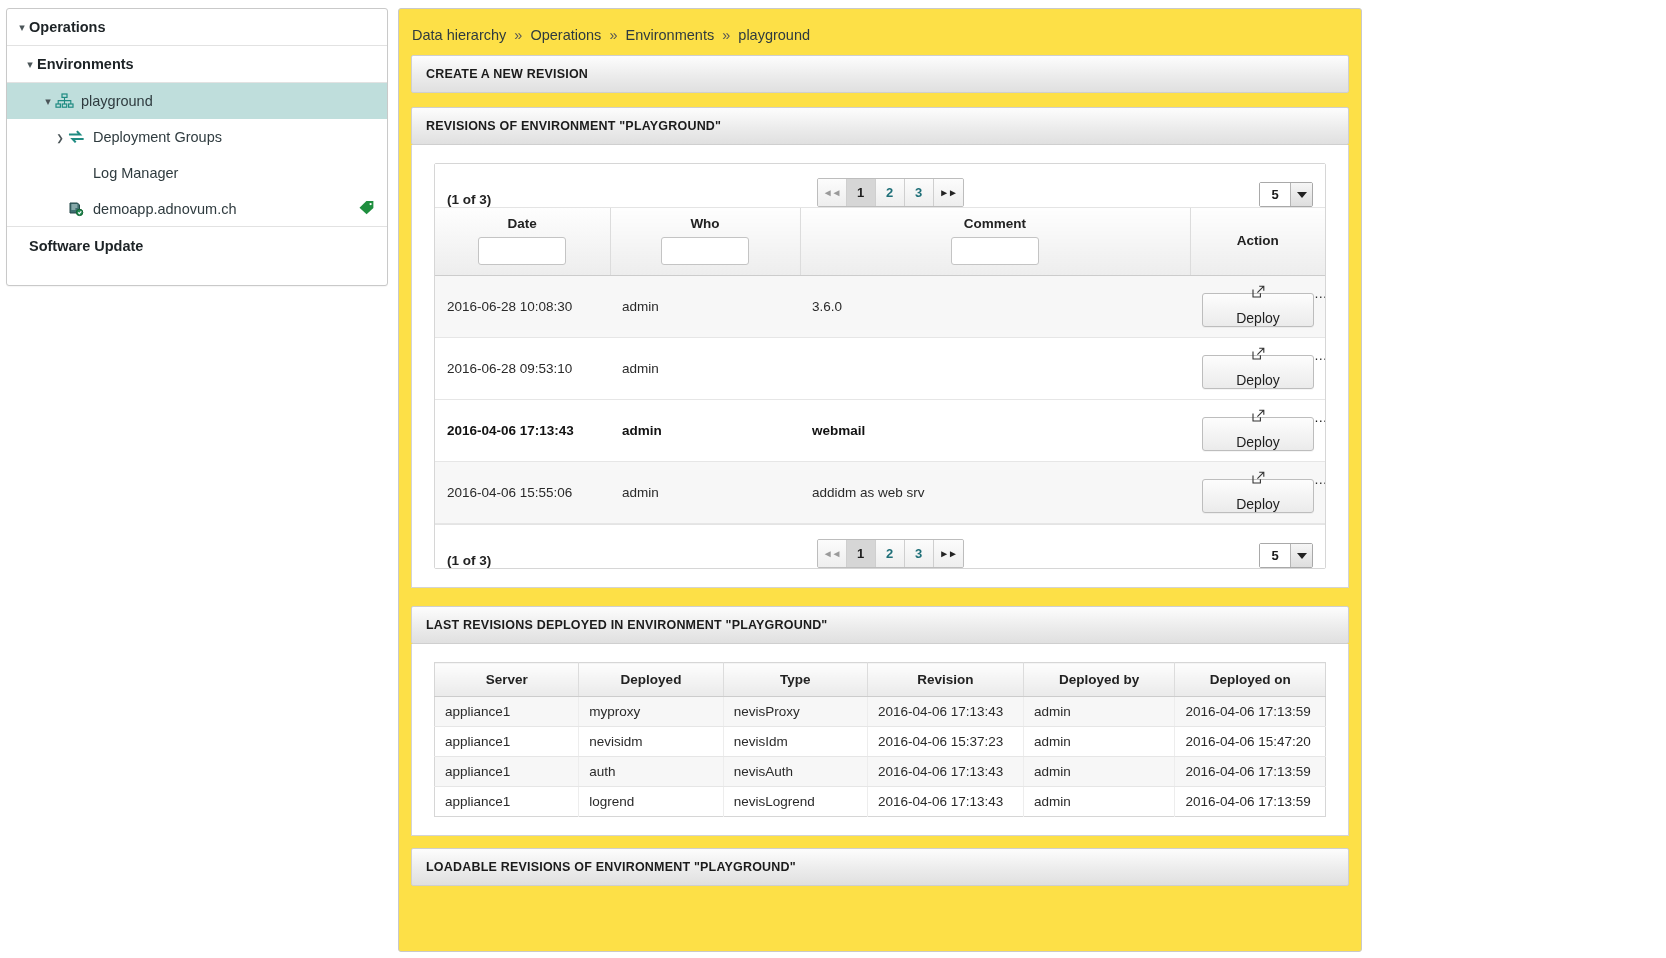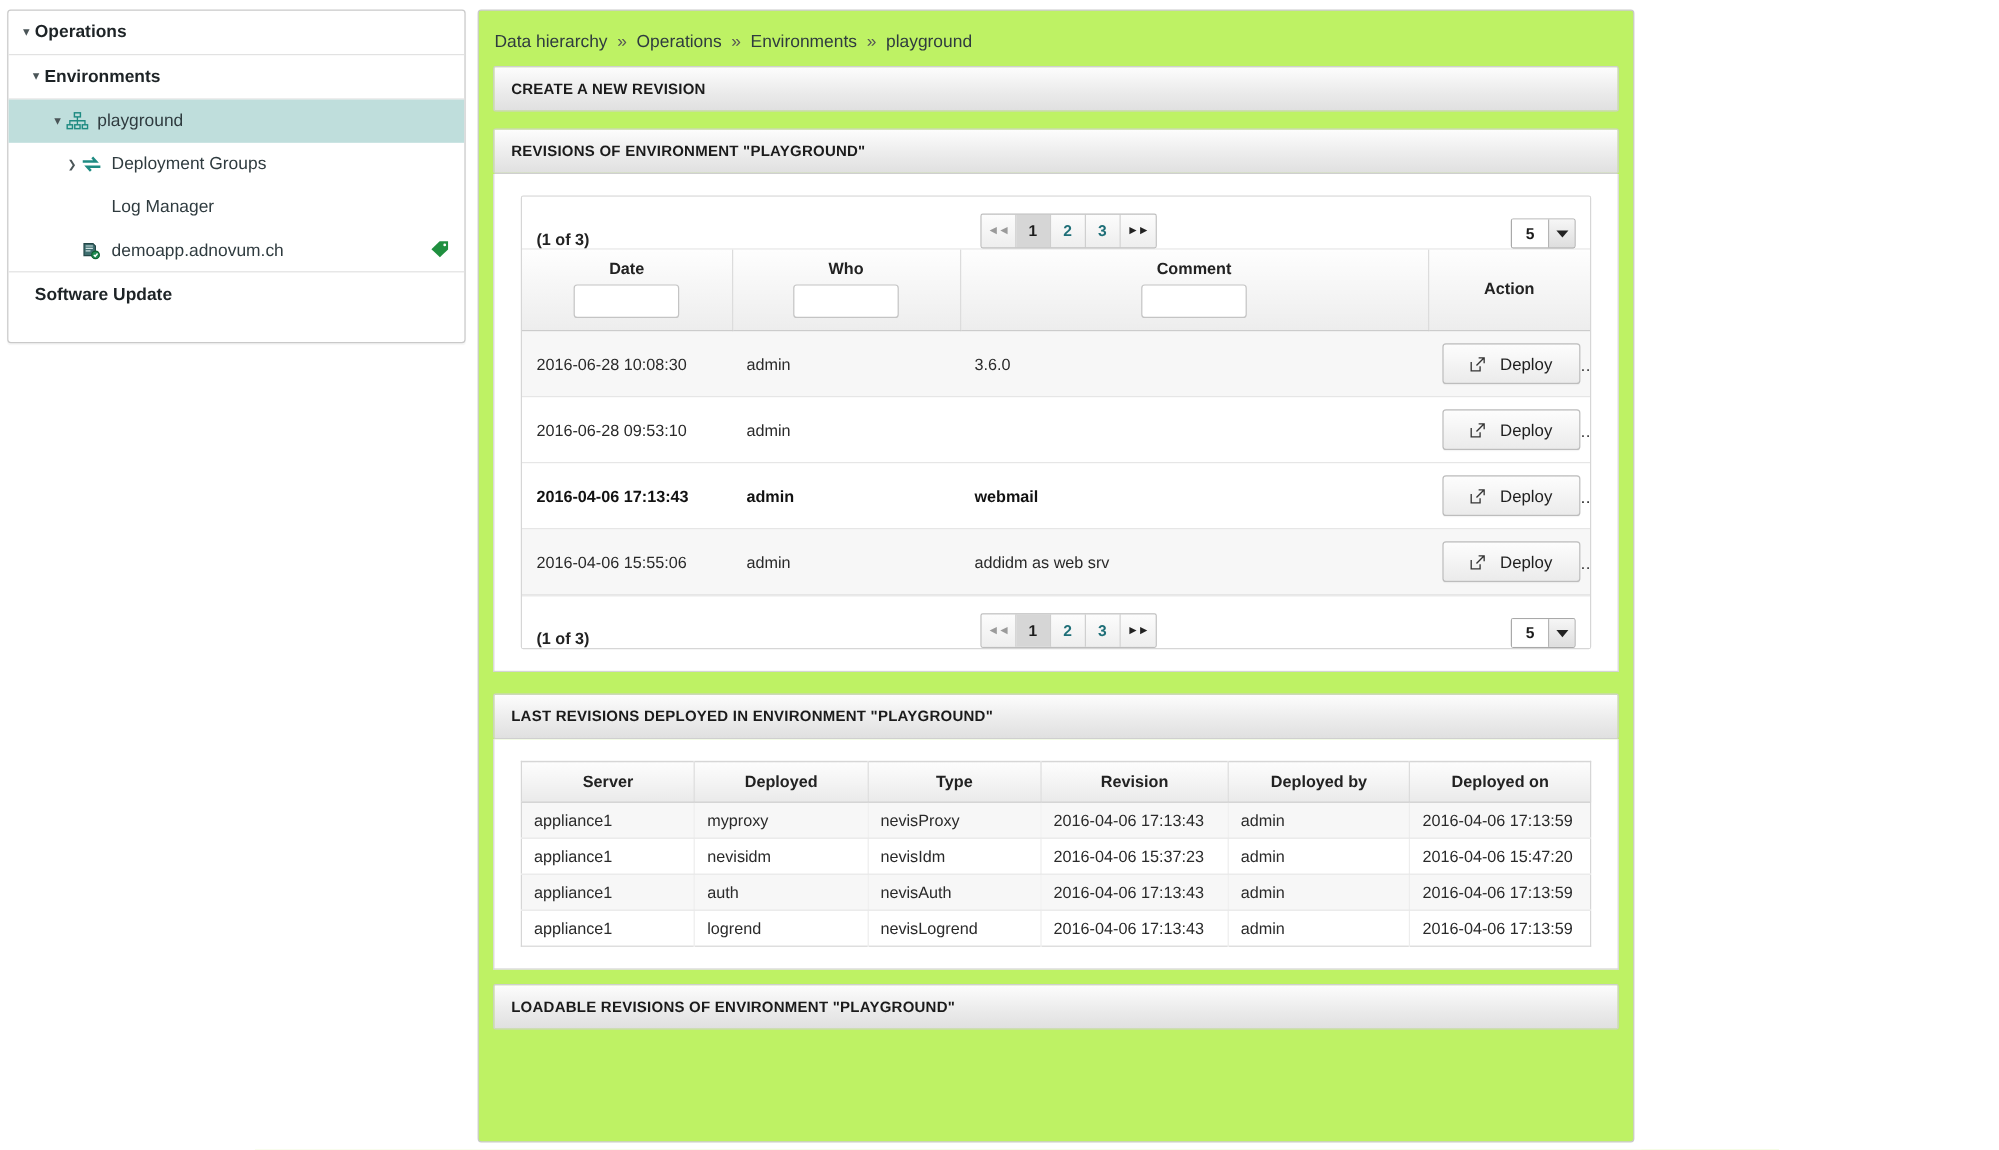--- a/index.html
+++ b/index.html
@@ -76,21 +76,21 @@
     top: 50%;
     transform: translateY(-50%);
   }
 
   
   .main {
     flex: 1 1 auto;
     min-width: 0;
     border: 1px solid #c9c9c9;
     border-radius: 3px;
-    background: #bef264;
+    background: #fde047;
     padding: 0;
     position: relative;
     overflow: hidden;
     height: 944px;
   }
   .breadcrumb {
     padding: 18px 0 12px 13px;
     font-size: 14.5px;
     color: #2f3b3f;
   }
@@ -235,32 +235,33 @@
     display: inline-block;
     font-size: 13px;
     padding: 0 5px;
     outline: none;
     font-family: "Liberation Sans", sans-serif;
   }
 
   .deploy-btn {
     display: inline-flex;
     align-items: center;
-    justify-content: flex-start;
+    justify-content: flex-end;
     gap: 12px;
     min-width: 112px;
     height: 34px;
-    padding: 0 22px;
+    padding: 0 0;
     border: 1px solid #bdbdbd;
     border-radius: 3px;
     background: linear-gradient(to bottom, #fdfdfd, #ebebeb);
     font-size: 14px;
     color: #1f1f1f;
     cursor: pointer;
     box-shadow: 0 1px 0 rgba(0,0,0,.04);
+    flex-direction: column;
   }
   .ext-icon { width: 13px; height: 13px; display: inline-block; }
 
   
   table.plain {
     width: 100%;
     border-collapse: collapse;
     table-layout: fixed;
     border: 1px solid #d6d6d6;
   }

